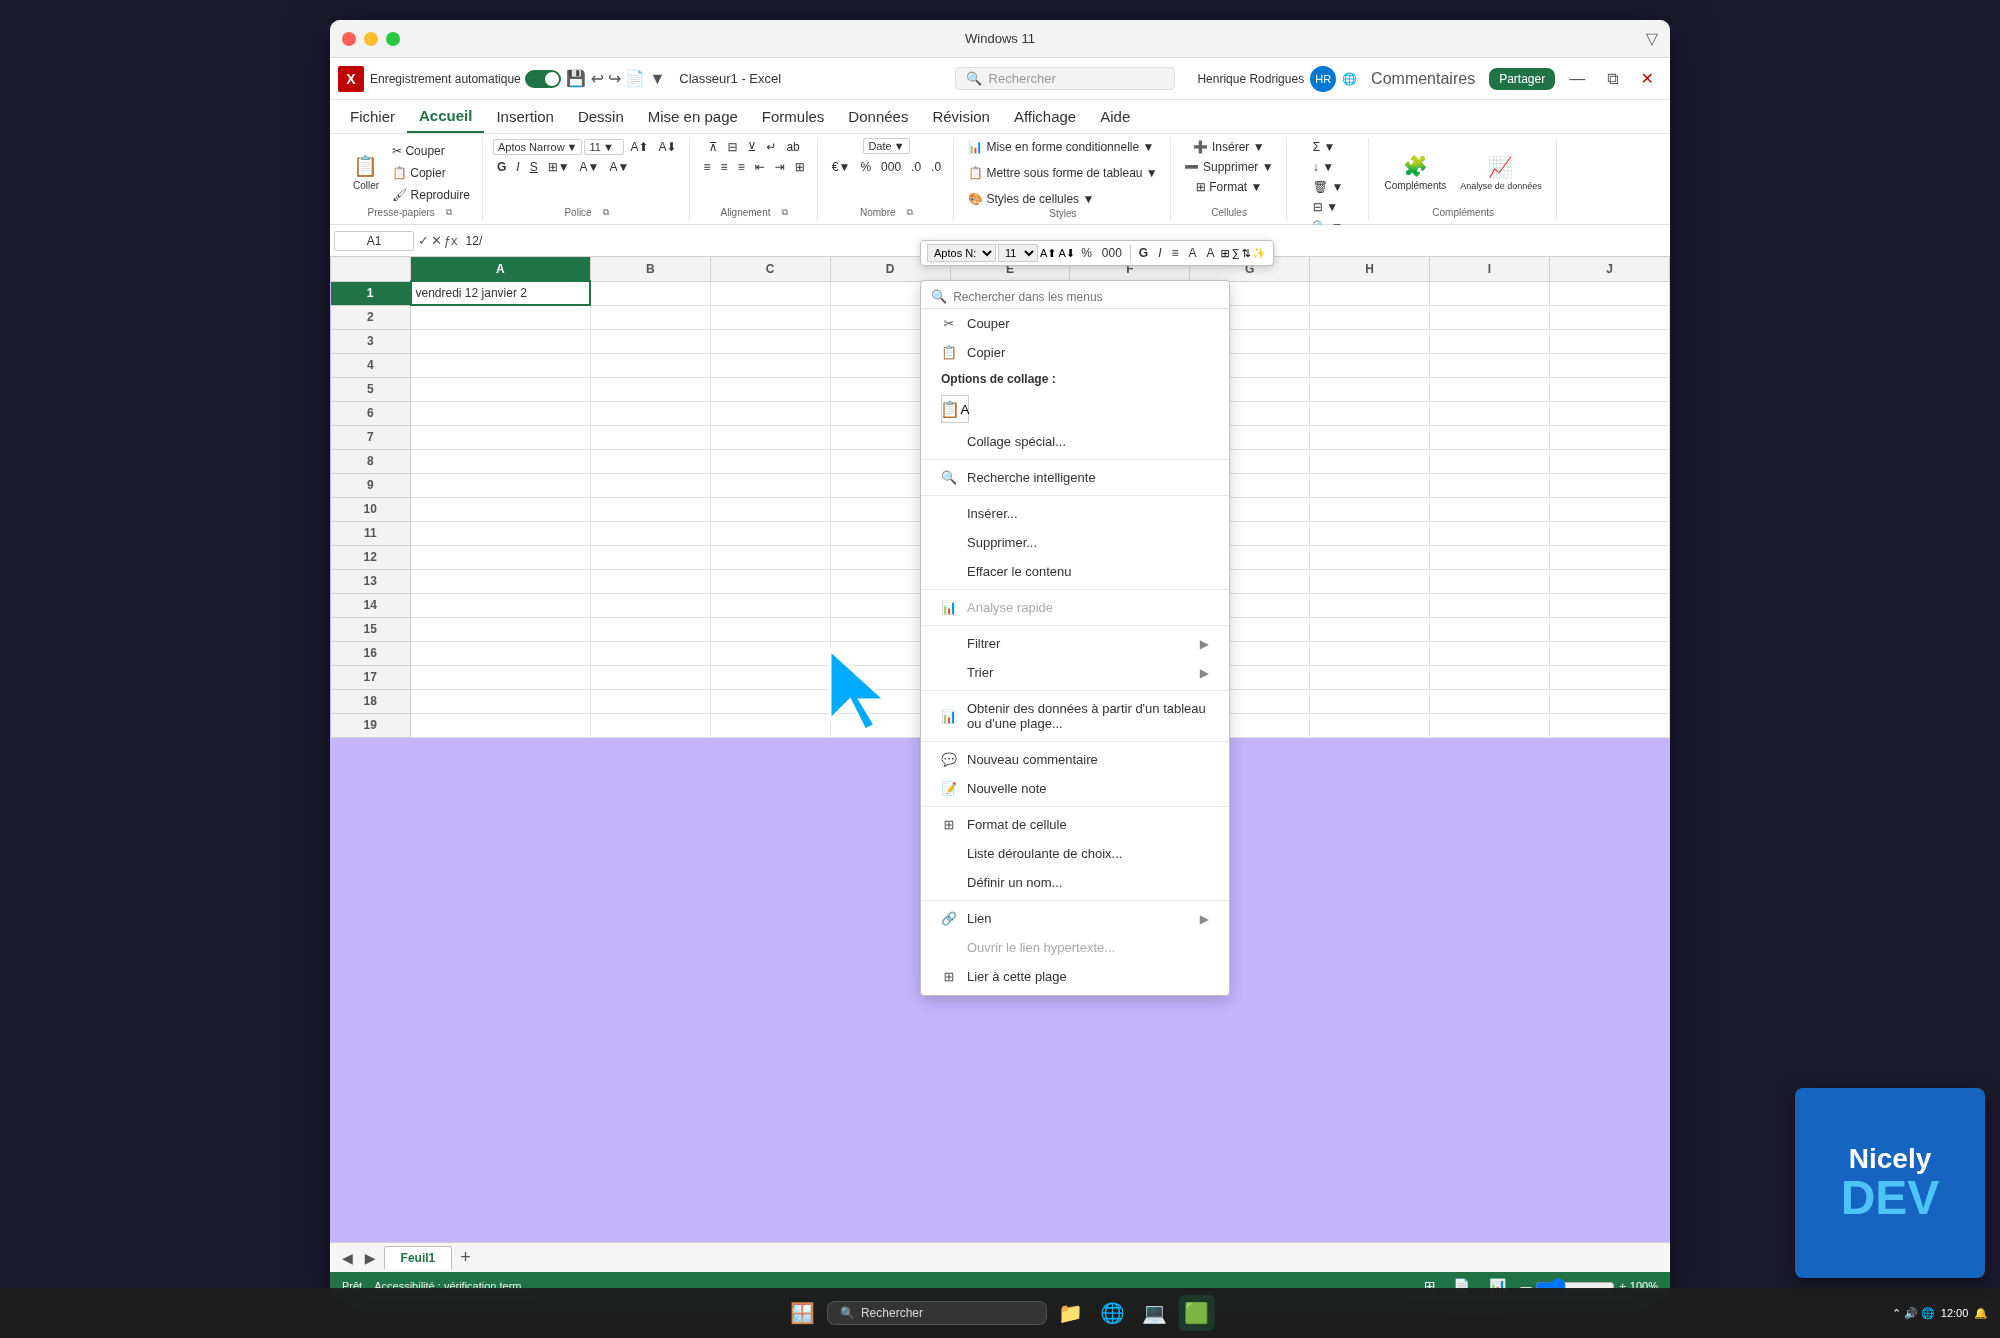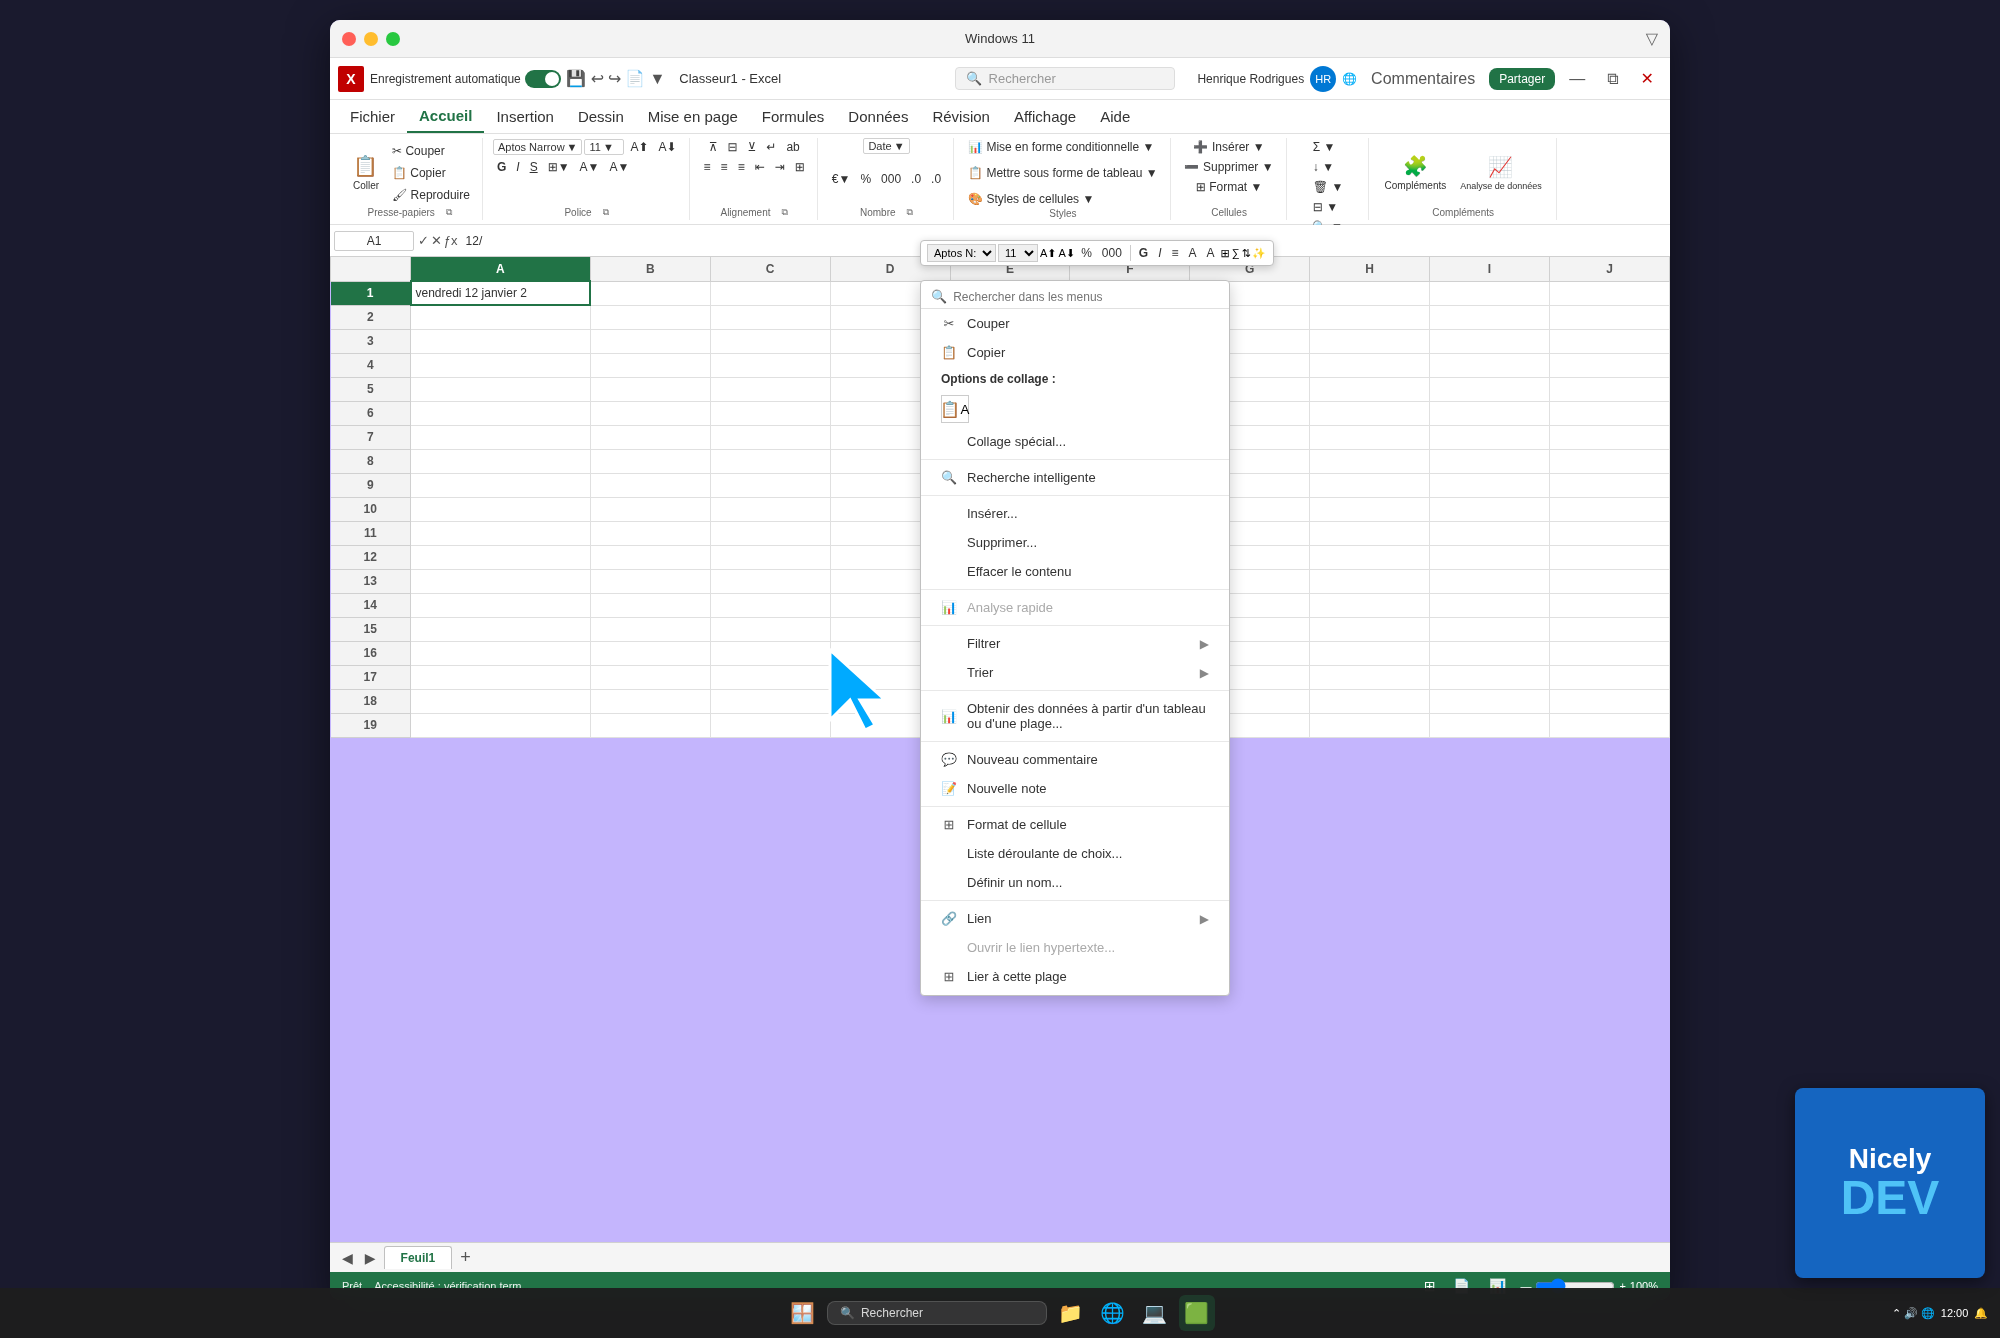--- a/index.html
+++ b/index.html
@@ -766,21 +766,21 @@
             <span class="ribbon-btn-sm">⊞</span>
           </div>
         </div>
         <div class="ribbon-group-label">
           <span>Alignement</span>
           <span style="font-size:9px;">⧉</span>
         </div>
       </div>
 
       <div class="ribbon-group" style="min-width:100px;">
-        <div class="ribbon-group-content" style="flex-direction:column;gap:16px;">
+        <div class="ribbon-group-content" style="flex-direction:column;gap:4px;">
           <div class="dropdown-btn">
             <span>Date</span>
             <span>▼</span>
           </div>
           <div class="ribbon-row">
             <span class="ribbon-btn-sm">€▼</span>
             <span class="ribbon-btn-sm">%</span>
             <span class="ribbon-btn-sm">000</span>
             <span class="ribbon-btn-sm">.0</span>
             <span class="ribbon-btn-sm">.0</span>

